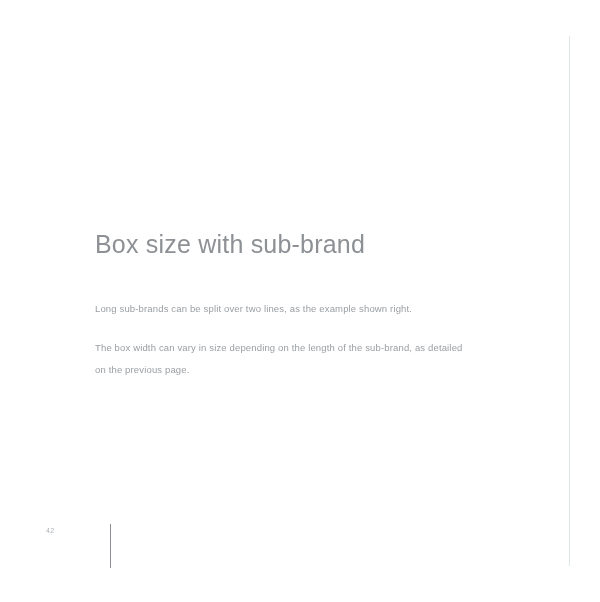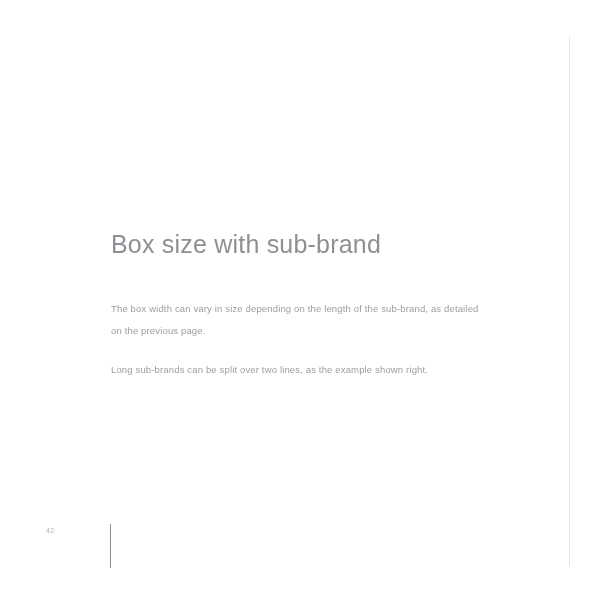--- a/index.html
+++ b/index.html
@@ -36,21 +36,21 @@
     position: absolute;
     left: 110px;
     top: 524px;
     width: 1px;
     height: 44px;
     background: #8b8f93;
   }
 
   .content {
     position: absolute;
-    left: 111px;
+    left: 95px;
     top: 228px;
     width: 400px;
   }
 
   .title {
     font-size: 25px;
     line-height: 32px;
     font-weight: 400;
     color: #8d9094;
     letter-spacing: 0.2px;
@@ -83,20 +83,20 @@
 <body>
 
 <div class="page">
 
   <div class="right-rule"></div>
   <div class="bottom-rule"></div>
 
   <div class="content">
     <h1 class="title">Box size with sub-brand</h1>
 
+    <p class="para">Long sub-brands can be split over two lines, as the example shown right.</p>
+
     <p class="para">The box width can vary in size depending on the length of the sub-brand, as detailed on the previous page.</p>
-
-    <p class="para">Long sub-brands can be split over two lines, as the example shown right.</p>
   </div>
 
   <div class="page-number">42</div>
 
 </div>
 
 </body></html>

